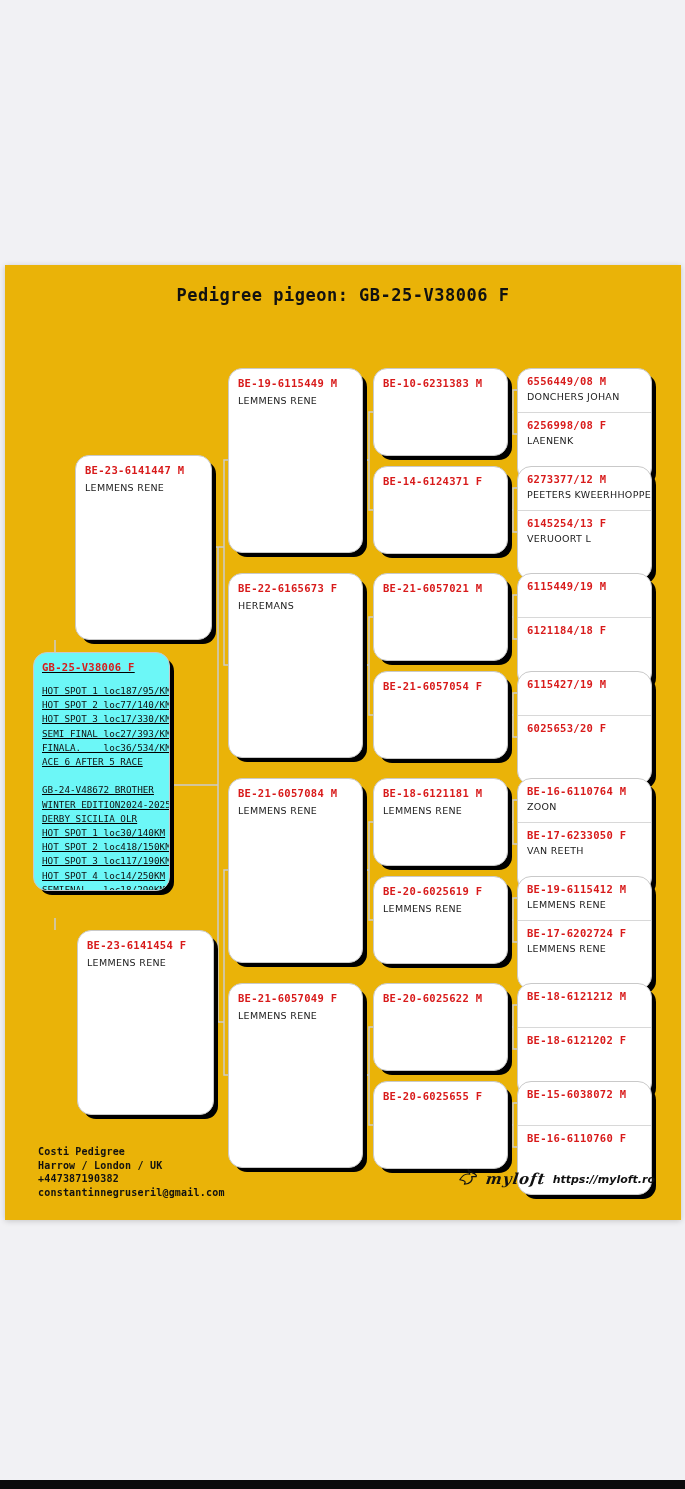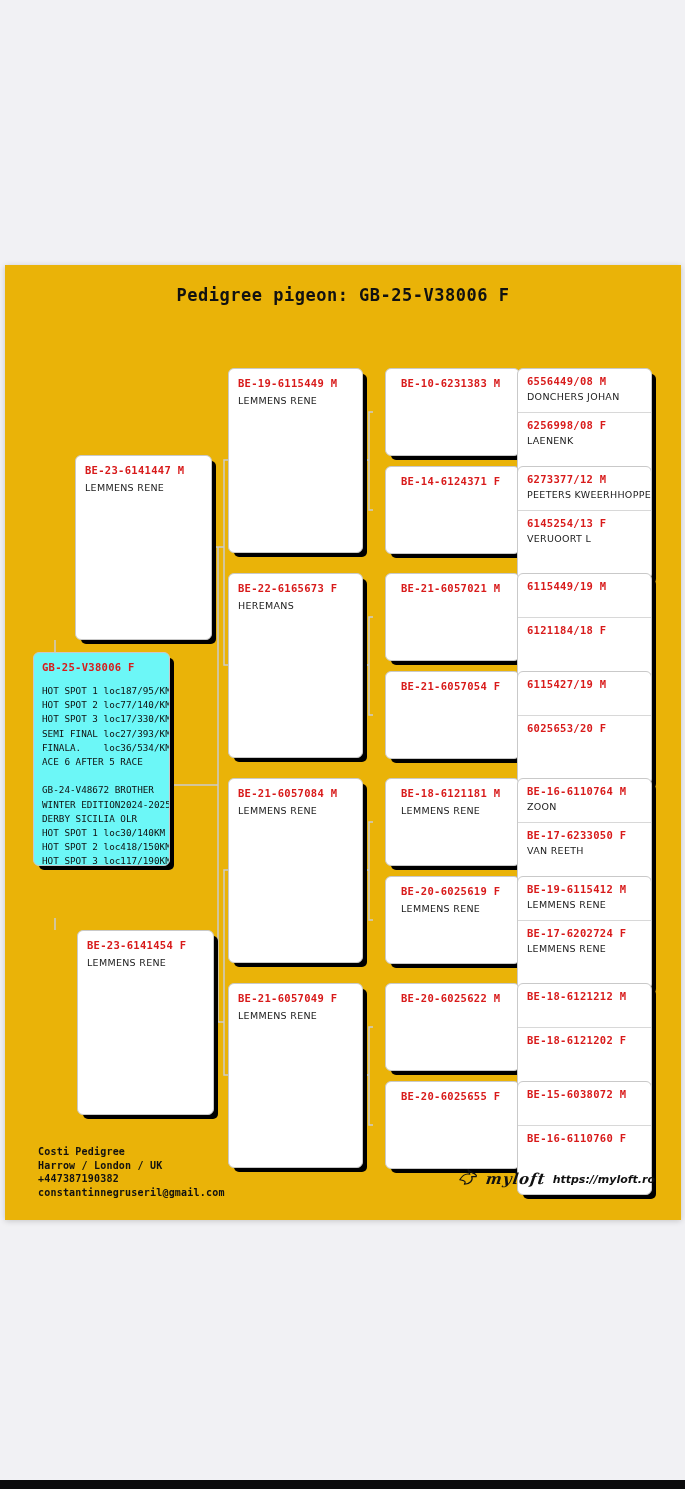--- a/index.html
+++ b/index.html
@@ -18,48 +18,49 @@
   .doc-title{
     position:absolute;top:20px;left:0;width:100%;
     text-align:center;
     font:bold 17px "DejaVu Sans Mono", monospace;
     letter-spacing:.5px;color:#111;
   }
   .pbox{
     position:absolute;
     background:#fff;
     border:1px solid #c9c9c9;
-    border-radius:6px;
+    border-radius:14px;
     box-shadow:5px 5px 0 -1px #000;
     box-sizing:border-box;
     overflow:hidden;
   }
   .pbox .inner{padding:8px 9px 0;}
   .ring{
     font:bold 10.5px "DejaVu Sans Mono", monospace;
     color:#d81a1a;letter-spacing:.3px;white-space:nowrap;
   }
   .pname{
     font:9.5px "DejaVu Sans", sans-serif;
     color:#1b1b1b;margin-top:6px;letter-spacing:.3px;white-space:nowrap;
   }
   .subject{
-    left:28px;top:387px;width:137px;height:214px;
+    left:28px;top:387px;width:137px;height:239px;
     background:#6cf7f7;
+    text-decoration:underline;
   }
   .subject .inner{padding:8px 8px 0;}
   .perf{
     margin:11px 0 0;
     font:9.3px/14.2px "DejaVu Sans Mono", monospace;
     color:#101010;white-space:pre;letter-spacing:0;
   }
   .g1a{left:70px;top:190px;width:137px;height:185px;}
   .g1b{left:72px;top:665px;width:137px;height:185px;}
   .g2{left:223px;width:135px;height:185px;}
-  .g3{left:380px;width:135px;height:88px;padding-left:6px;}
+  .g3{left:368px;width:135px;height:88px;}
   .g4{left:512px;width:135px;height:114px;}
   .t1{top:103px}.t2{top:201px}.t3{top:308px}.t4{top:406px}
   .t5{top:513px}.t6{top:611px}.t7{top:718px}.t8{top:816px}
   .half{height:43px;padding:6px 9px 0;box-sizing:border-box;}
   .half + .half{border-top:1px solid #d8d8d8;}
   .half .pname{margin-top:4px;}
   .connectors{position:absolute;left:0;top:0;pointer-events:none;}
   .footer{
     position:absolute;left:33px;top:880px;
     font:bold 10px/13.5px "DejaVu Sans Mono", monospace;

